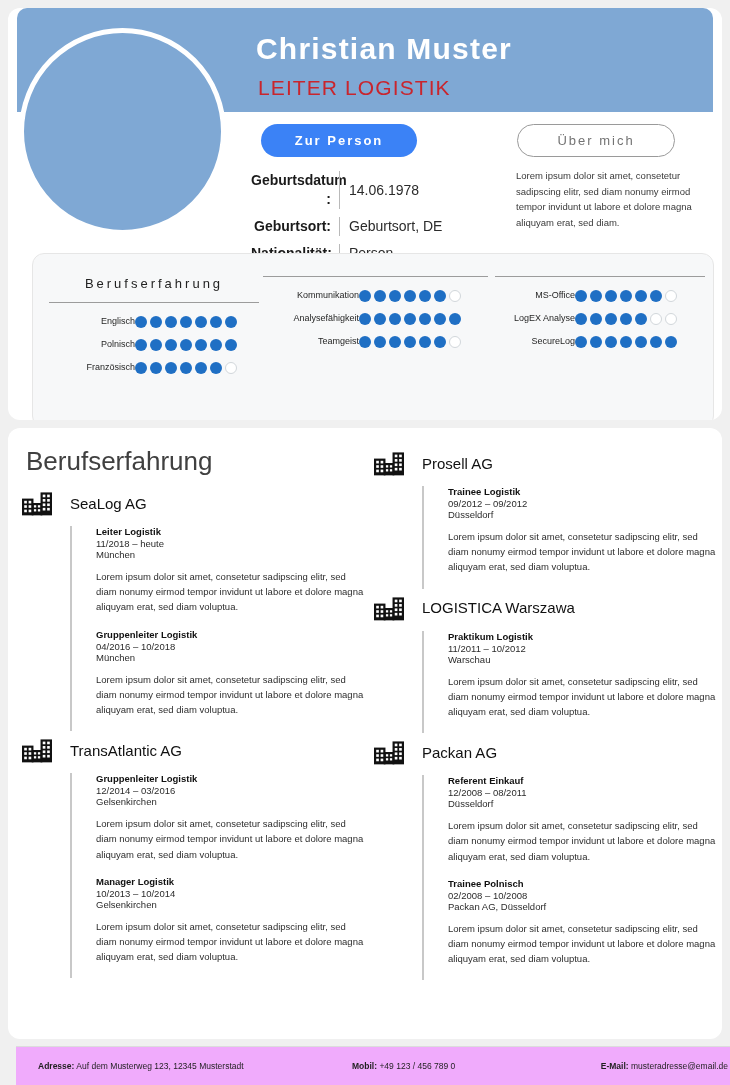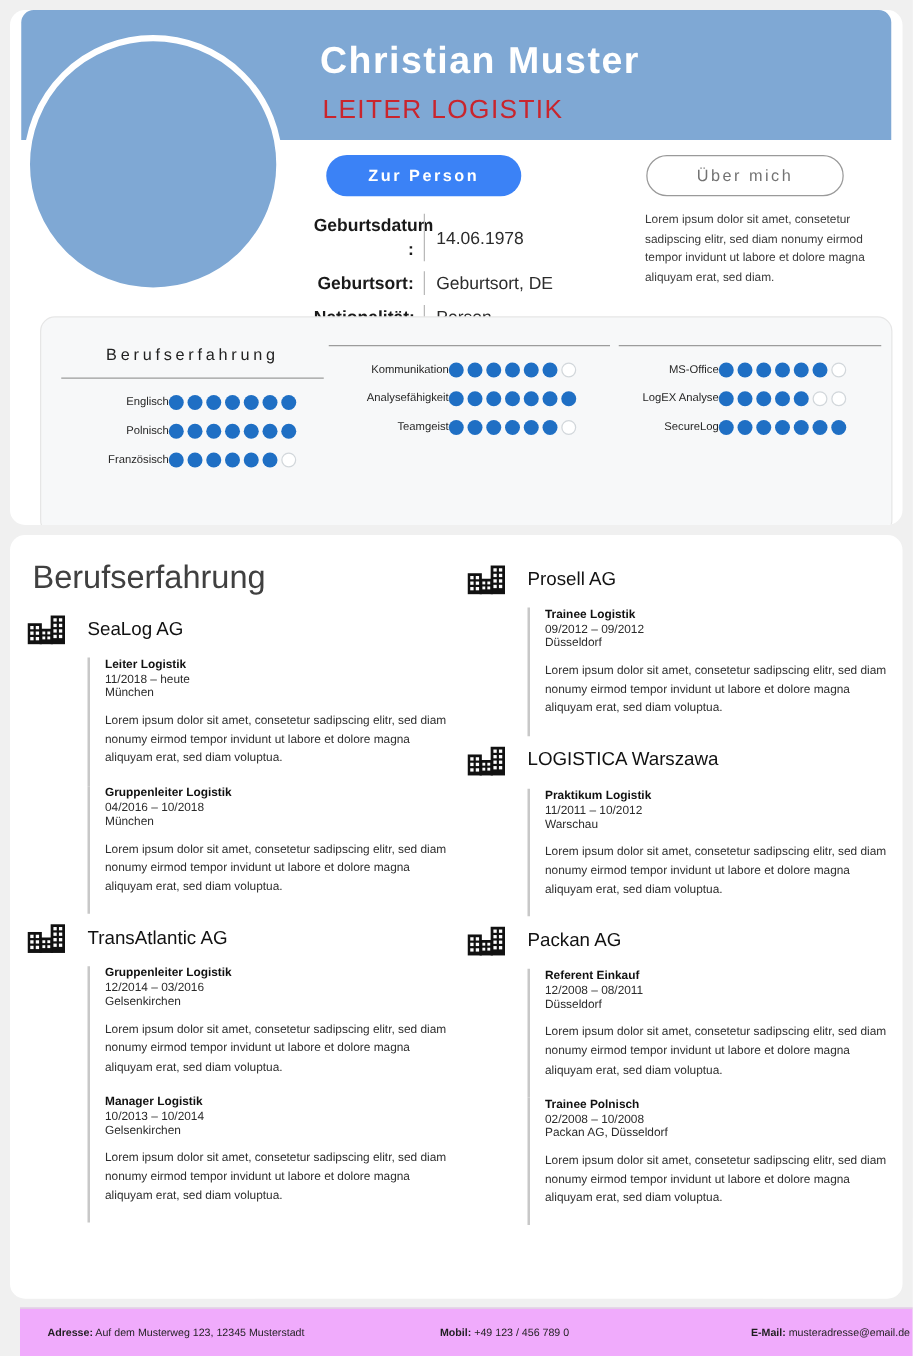--- a/index.html
+++ b/index.html
@@ -126,21 +126,21 @@
   .exp-col { position: absolute; width: 345px; }
   .exp-col.left  { left: 14px;  top: 62px; }
   .exp-col.right { left: 366px; top: 22px; }
 
   .company { display: flex; align-items: center; margin-bottom: 10px; }
   .bldg-icon { width: 30px; height: 26px; flex: 0 0 30px; margin-right: 18px; }
   .company-name { font-size: 15px; color: #111; }
 
   .job {
     border-left: 2px solid #c8c8c8;
-    margin-left: 48px; padding-left: 12px;
+    margin-left: 48px; padding-left: 24px;
     padding-bottom: 14px;
   }
   .job-title { font-size: 9.5px; font-weight: bold; color: #111; margin-bottom: 1px; }
   .job-date  { font-size: 9.5px; color: #2b2b2b; }
   .job-place { font-size: 9.5px; color: #2b2b2b; margin-bottom: 9px; }
   .job-desc  { font-size: 9.5px; color: #2e2e2e; line-height: 1.6; }
   .company-block { margin-bottom: 6px; }
 
   
   .footer {

